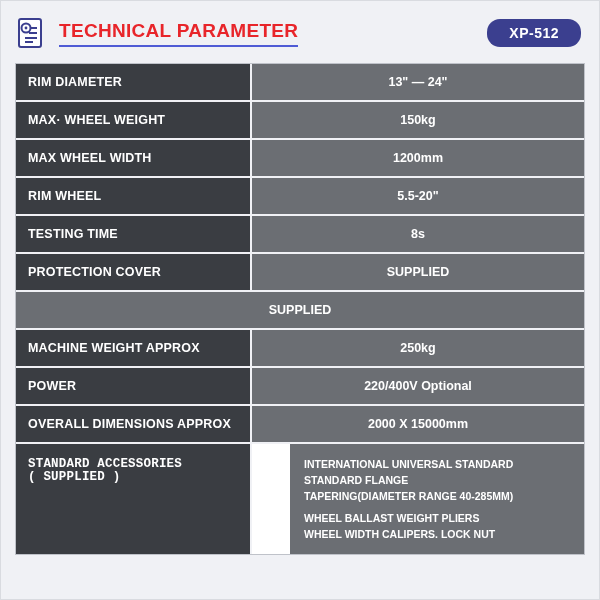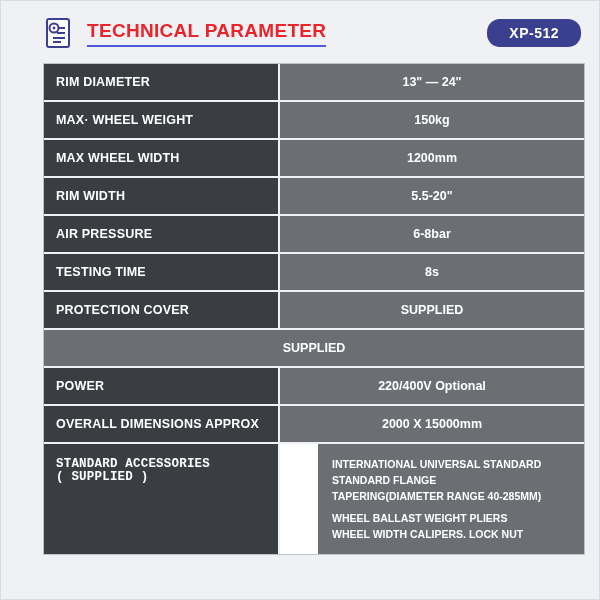--- a/index.html
+++ b/index.html
@@ -13,21 +13,20 @@
     font-family: "Liberation Sans", sans-serif;
     overflow: hidden;
   }
   .page {
     position: relative;
     width: 600px;
     height: 600px;
     box-sizing: border-box;
     background: #f0f1f5;
     border: 1px solid #d9dbe0;
-    padding-left: 28px;
   }
 
   
   .header {
     display: flex;
     align-items: center;
     padding: 16px 18px 10px 16px;
     height: 58px;
     box-sizing: border-box;
   }
@@ -173,37 +172,37 @@
     </div>
     <div class="row">
       <div class="cell-label">MAX·  WHEEL WEIGHT</div>
       <div class="cell-value">150kg</div>
     </div>
     <div class="row">
       <div class="cell-label">MAX WHEEL WIDTH</div>
       <div class="cell-value">1200mm</div>
     </div>
     <div class="row">
-      <div class="cell-label">RIM WIDTH</div>
+      <div class="cell-label">RIM WHEEL</div>
       <div class="cell-value">5.5-20"</div>
-    </div>
-    <div class="row">
-      <div class="cell-label">AIR PRESSURE</div>
-      <div class="cell-value">6-8bar</div>
     </div>
     <div class="row">
       <div class="cell-label">TESTING TIME</div>
       <div class="cell-value">8s</div>
     </div>
     <div class="row">
       <div class="cell-label">PROTECTION COVER</div>
       <div class="cell-value">SUPPLIED</div>
     </div>
     <div class="row">
       <div class="cell-value">SUPPLIED</div>
+    </div>
+    <div class="row">
+      <div class="cell-label">MACHINE WEIGHT APPROX</div>
+      <div class="cell-value">250kg</div>
     </div>
     <div class="row">
       <div class="cell-label">POWER</div>
       <div class="cell-value">220/400V Optional</div>
     </div>
     <div class="row">
       <div class="cell-label">OVERALL DIMENSIONS APPROX</div>
       <div class="cell-value">2000 X 15000mm</div>
     </div>
 

